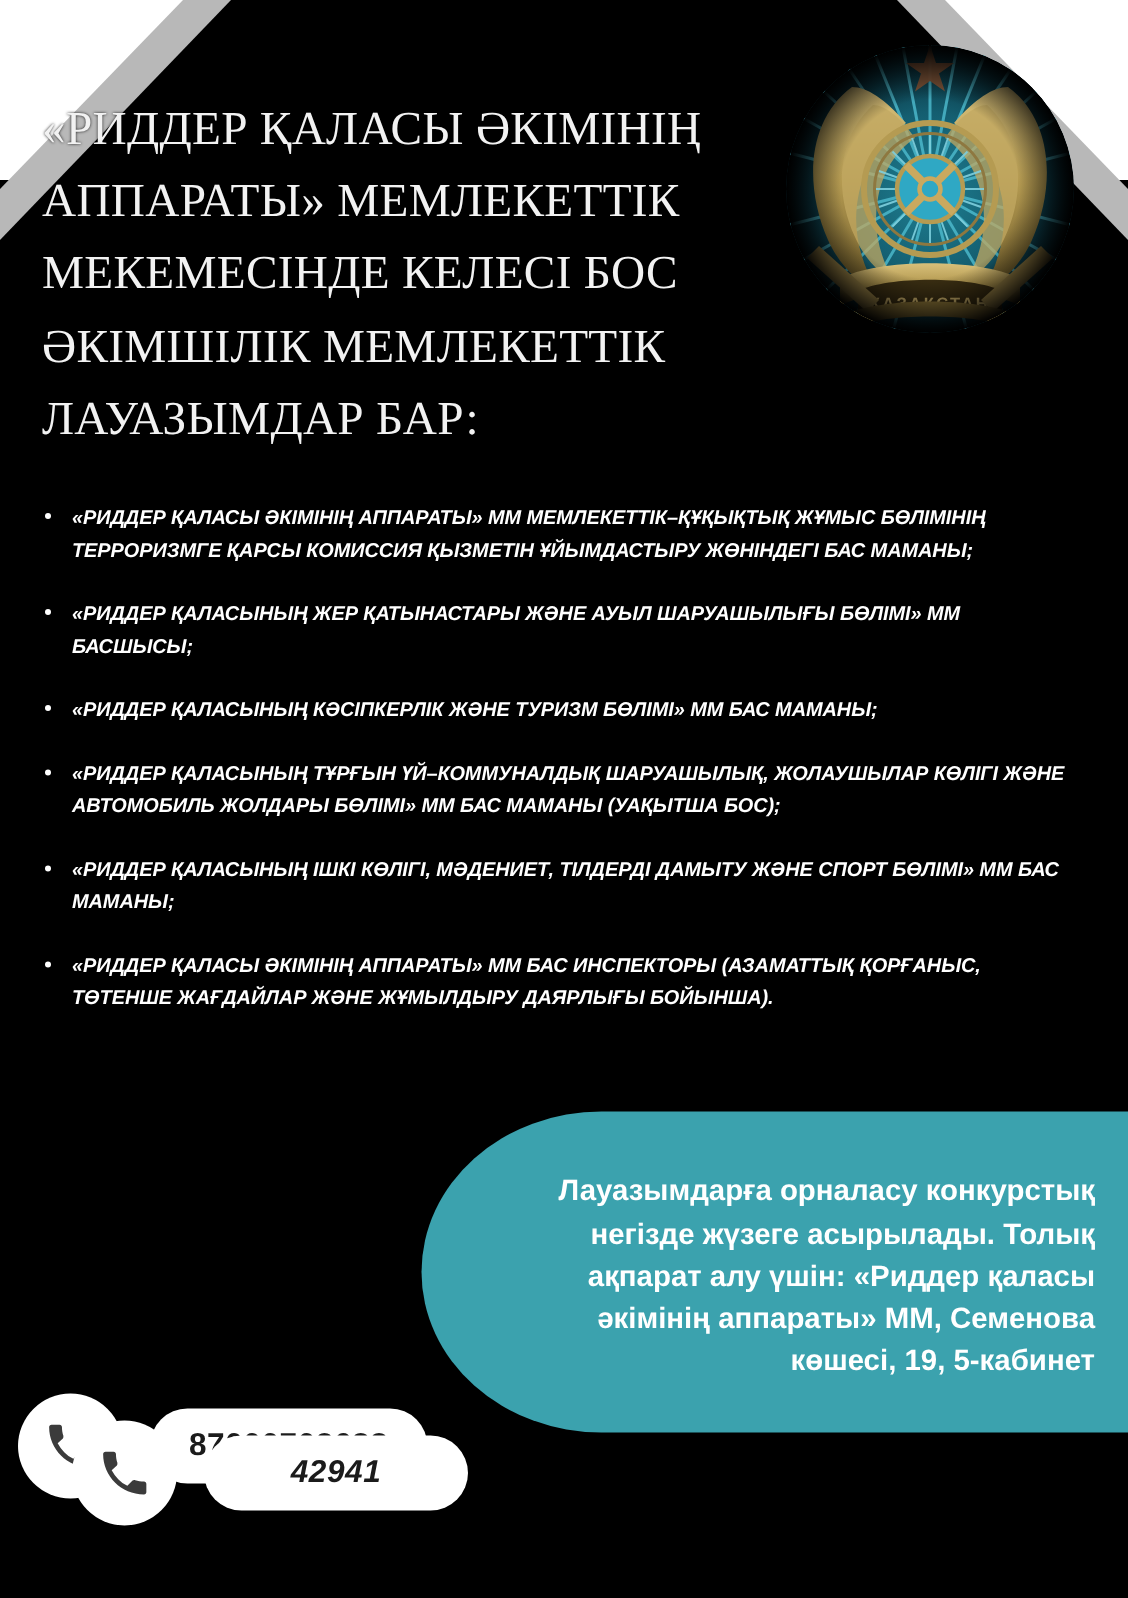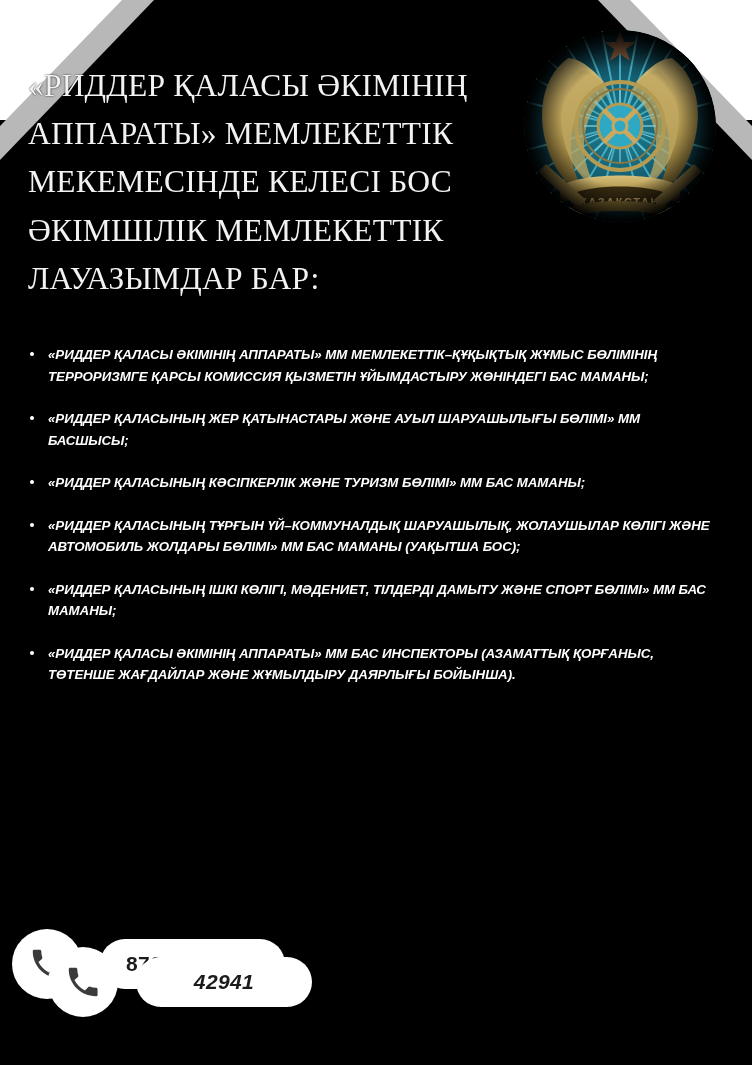--- a/index.html
+++ b/index.html
@@ -70,21 +70,21 @@
     line-height: 1.53;
     letter-spacing: 0.2px;
     font-weight: 400;
     text-shadow: 0 0 2px rgba(0,0,0,.9);
     z-index: 5;
   }
 
   
   .bullets {
     position: absolute;
-    top: 344px;
+    top: 334px;
     left: 0;
     width: 752px;
     padding: 0;
     margin: 0;
     list-style: none;
   }
   .bullet {
     position: relative;
     padding-left: 48px;
     padding-right: 28px;
@@ -290,20 +290,23 @@
 
   <ul class="bullets">
     <li class="bullet">«РИДДЕР ҚАЛАСЫ ӘКІМІНІҢ АППАРАТЫ» ММ МЕМЛЕКЕТТІК–ҚҰҚЫҚТЫҚ ЖҰМЫС БӨЛІМІНІҢ ТЕРРОРИЗМГЕ ҚАРСЫ КОМИССИЯ ҚЫЗМЕТІН ҰЙЫМДАСТЫРУ ЖӨНІНДЕГІ БАС МАМАНЫ;</li>
     <li class="bullet">«РИДДЕР ҚАЛАСЫНЫҢ ЖЕР ҚАТЫНАСТАРЫ ЖӘНЕ АУЫЛ ШАРУАШЫЛЫҒЫ БӨЛІМІ» ММ БАСШЫСЫ;</li>
     <li class="bullet">«РИДДЕР ҚАЛАСЫНЫҢ КӘСІПКЕРЛІК ЖӘНЕ ТУРИЗМ БӨЛІМІ» ММ БАС МАМАНЫ;</li>
     <li class="bullet">«РИДДЕР ҚАЛАСЫНЫҢ ТҰРҒЫН ҮЙ–КОММУНАЛДЫҚ ШАРУАШЫЛЫҚ, ЖОЛАУШЫЛАР КӨЛІГІ ЖӘНЕ АВТОМОБИЛЬ ЖОЛДАРЫ БӨЛІМІ» ММ БАС МАМАНЫ (УАҚЫТША БОС);</li>
     <li class="bullet">«РИДДЕР ҚАЛАСЫНЫҢ ІШКІ КӨЛІГІ, МӘДЕНИЕТ, ТІЛДЕРДІ ДАМЫТУ ЖӘНЕ СПОРТ БӨЛІМІ» ММ БАС МАМАНЫ;</li>
     <li class="bullet">«РИДДЕР ҚАЛАСЫ ӘКІМІНІҢ АППАРАТЫ» ММ БАС ИНСПЕКТОРЫ (АЗАМАТТЫҚ ҚОРҒАНЫС, ТӨТЕНШЕ ЖАҒДАЙЛАР ЖӘНЕ ЖҰМЫЛДЫРУ ДАЯРЛЫҒЫ БОЙЫНША).</li>
   </ul>
 
+  <div class="teal-panel">
+    <div class="teal-text">Лауазымдарға орналасу конкурстық негізде жүзеге асырылады. Толық ақпарат алу үшін: «Риддер қаласы әкімінің аппараты» ММ, Семенова көшесі, 19, 5-кабинет</div>
+  </div>
 
   <div class="phone-row phone-row-1">
     <div class="phone-circle">
       <svg width="38" height="38" viewBox="0 0 24 24" aria-hidden="true">
         <path d="M6.6 10.8c1.5 2.9 3.7 5.1 6.6 6.6l2.2-2.2c.3-.3.7-.4 1.1-.2 1.2.4 2.4.6 3.7.6.6 0 1 .4 1 1V20c0 .6-.4 1-1 1C10.6 21 3 13.4 3 4c0-.6.4-1 1-1h3.4c.6 0 1 .4 1 1 0 1.3.2 2.5.6 3.7.1.4 0 .8-.2 1.1l-2.2 2z" fill="#3b3b3b"></path>
       </svg>
     </div>
     <div class="phone-pill">
       <span class="phone-number">87000702688</span>
     </div>

